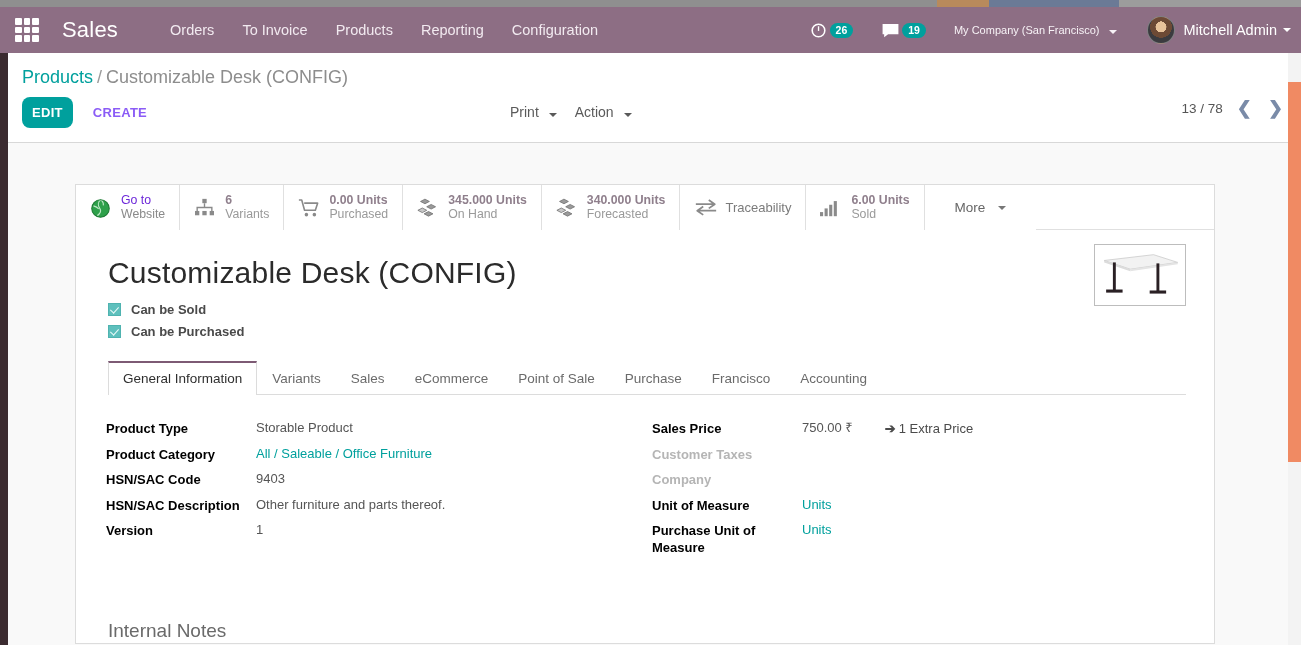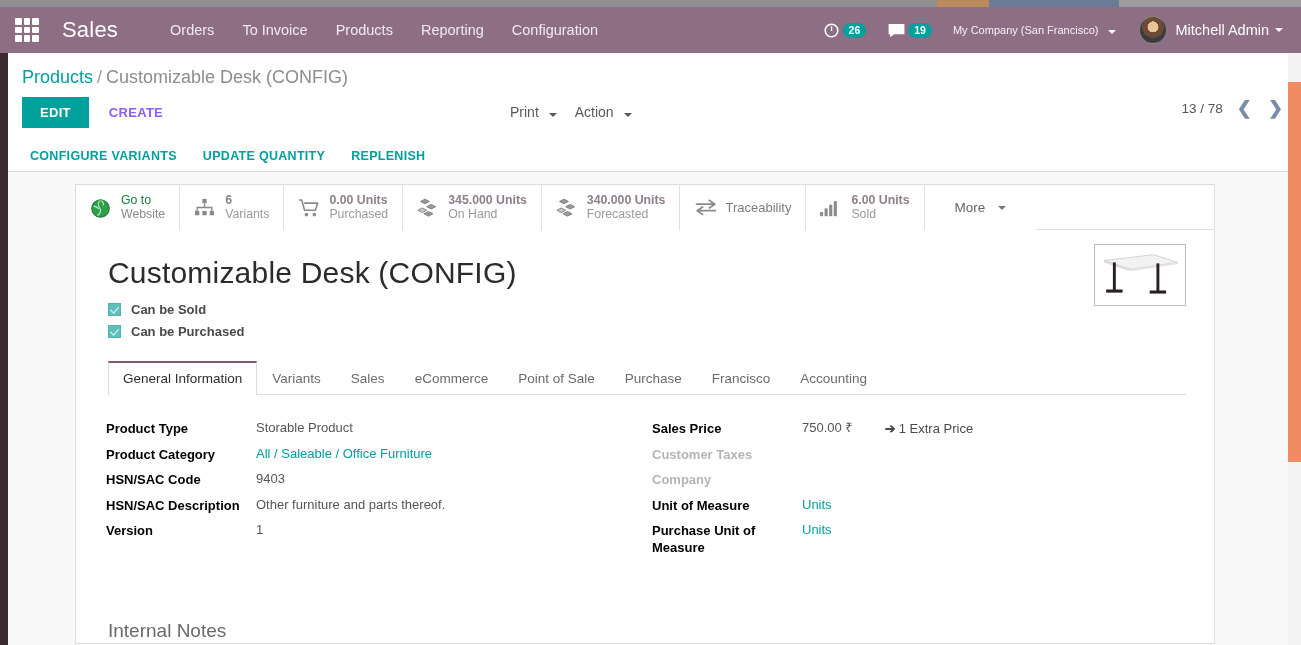--- a/index.html
+++ b/index.html
@@ -35,21 +35,21 @@
   .brand {
     margin-left: 22px; font-size: 22px; font-weight: normal; color: #fff;
     letter-spacing: 0.2px; cursor: pointer;
   }
   .nav-menu { display: flex; margin-left: 38px; gap: 0px; }
   .nav-menu .nav-item {
     font-size: 14.5px; color: #f2eaf0; padding: 6px 14px; cursor: pointer;
     white-space: nowrap;
   }
   .nav-right {
-    margin-left: auto; display: flex; align-items: center; gap: 1px; padding-right: 10px;
+    margin-left: auto; display: flex; align-items: center; gap: 8px; padding-right: 2px;
   }
   .sysnotif {
     position: relative; display: flex; align-items: center; padding: 0 10px; cursor: pointer;
   }
   .badge {
     background: #00A09D; color: #fff; font-size: 10.5px; font-weight: bold;
     border-radius: 9px; padding: 1px 6px; margin-left: 3px; line-height: 13px;
     display: inline-block;
   }
   .icon-clock { width: 17px; height: 17px; position: relative; display:inline-block; }
@@ -95,21 +95,21 @@
   .breadcrumb {
     padding: 14px 0 4px 14px; font-size: 18px; color: #777;
   }
   .breadcrumb a { color: #00A09D; text-decoration: none; cursor: pointer; }
   .breadcrumb .sep { color: #9a9a9a; margin: 0 4px; }
   .breadcrumb .current { color: #8d8d8d; }
 
   .cp-buttons { display: flex; align-items: center; padding: 5px 0 14px 14px; position: relative; }
   .btn-edit {
     background: #00A09D; color: #fff; border: none; font-size: 13px; font-weight: bold;
-    padding: 8px 18px; letter-spacing: .3px; cursor: pointer; border-radius: 0;
+    padding: 8px 10px; letter-spacing: .3px; cursor: pointer; border-radius: 8px;
   }
   .btn-create {
     background: transparent; color: #8b5cf6; border: none; font-size: 13px; font-weight: bold;
     padding: 8px 14px; letter-spacing: .3px; cursor: pointer; margin-left: 6px;
   }
   .cp-mid { position: absolute; left: 500px; top: 5px; display: flex; gap: 14px; align-items: center; }
   .dropdown-btn {
     font-size: 14px; color: #5a5a5a; padding: 7px 2px; cursor: pointer; background: none;
     border: none; font-family: inherit;
   }
@@ -296,41 +296,36 @@
       </div>
 
       <div class="cp-right">
         <span class="pager-value">13 / 78</span>
         <span class="pager-btn">❮</span>
         <span class="pager-btn">❯</span>
       </div>
     </div>
   </div>
 
-  <div class="sub-bar">
-    <button class="sb-btn">CONFIGURE VARIANTS</button>
-    <button class="sb-btn">UPDATE QUANTITY</button>
-    <button class="sb-btn">REPLENISH</button>
-  </div>
 
   <div class="sheet-wrap">
     <div class="sheet">
 
       <div class="stat-row">
 
         <div class="stat-btn">
           <span class="sicon">
             <svg width="21" height="21" viewBox="0 0 24 24">
               <circle cx="12" cy="12" r="10" fill="#2ea04a"></circle>
               <path d="M12 2c-2.8 2.4-3.2 6.4-1 9.6 1.4 2 1.3 4.6-.3 6.4-.9 1-1.6 1.6-2.4 2M12 2c2.4 1.6 3.6 4 3.2 6.4M4 9c2.4.6 4.6 1.8 6 3.6" stroke="#bfe8c7" stroke-width="1.3" fill="none"></path>
               <circle cx="12" cy="12" r="10" fill="none" stroke="#1d7a33" stroke-width="1.2"></circle>
             </svg>
           </span>
           <span class="stat-text">
-            <span class="stat-lbl" style="color:#15803d">Go to</span>
+            <span class="stat-lbl" style="color:#6d28d9">Go to</span>
             <span class="stat-lbl" style="color:#8a8a8a">Website</span>
           </span>
         </div>
 
         <div class="stat-btn">
           <span class="sicon">
             <svg width="21" height="19" viewBox="0 0 24 22">
               <rect x="9.5" y="1" width="5" height="5" fill="#8a8a8a"></rect>
               <rect x="1" y="15" width="5" height="5" fill="#8a8a8a"></rect>
               <rect x="9.5" y="15" width="5" height="5" fill="#8a8a8a"></rect>

